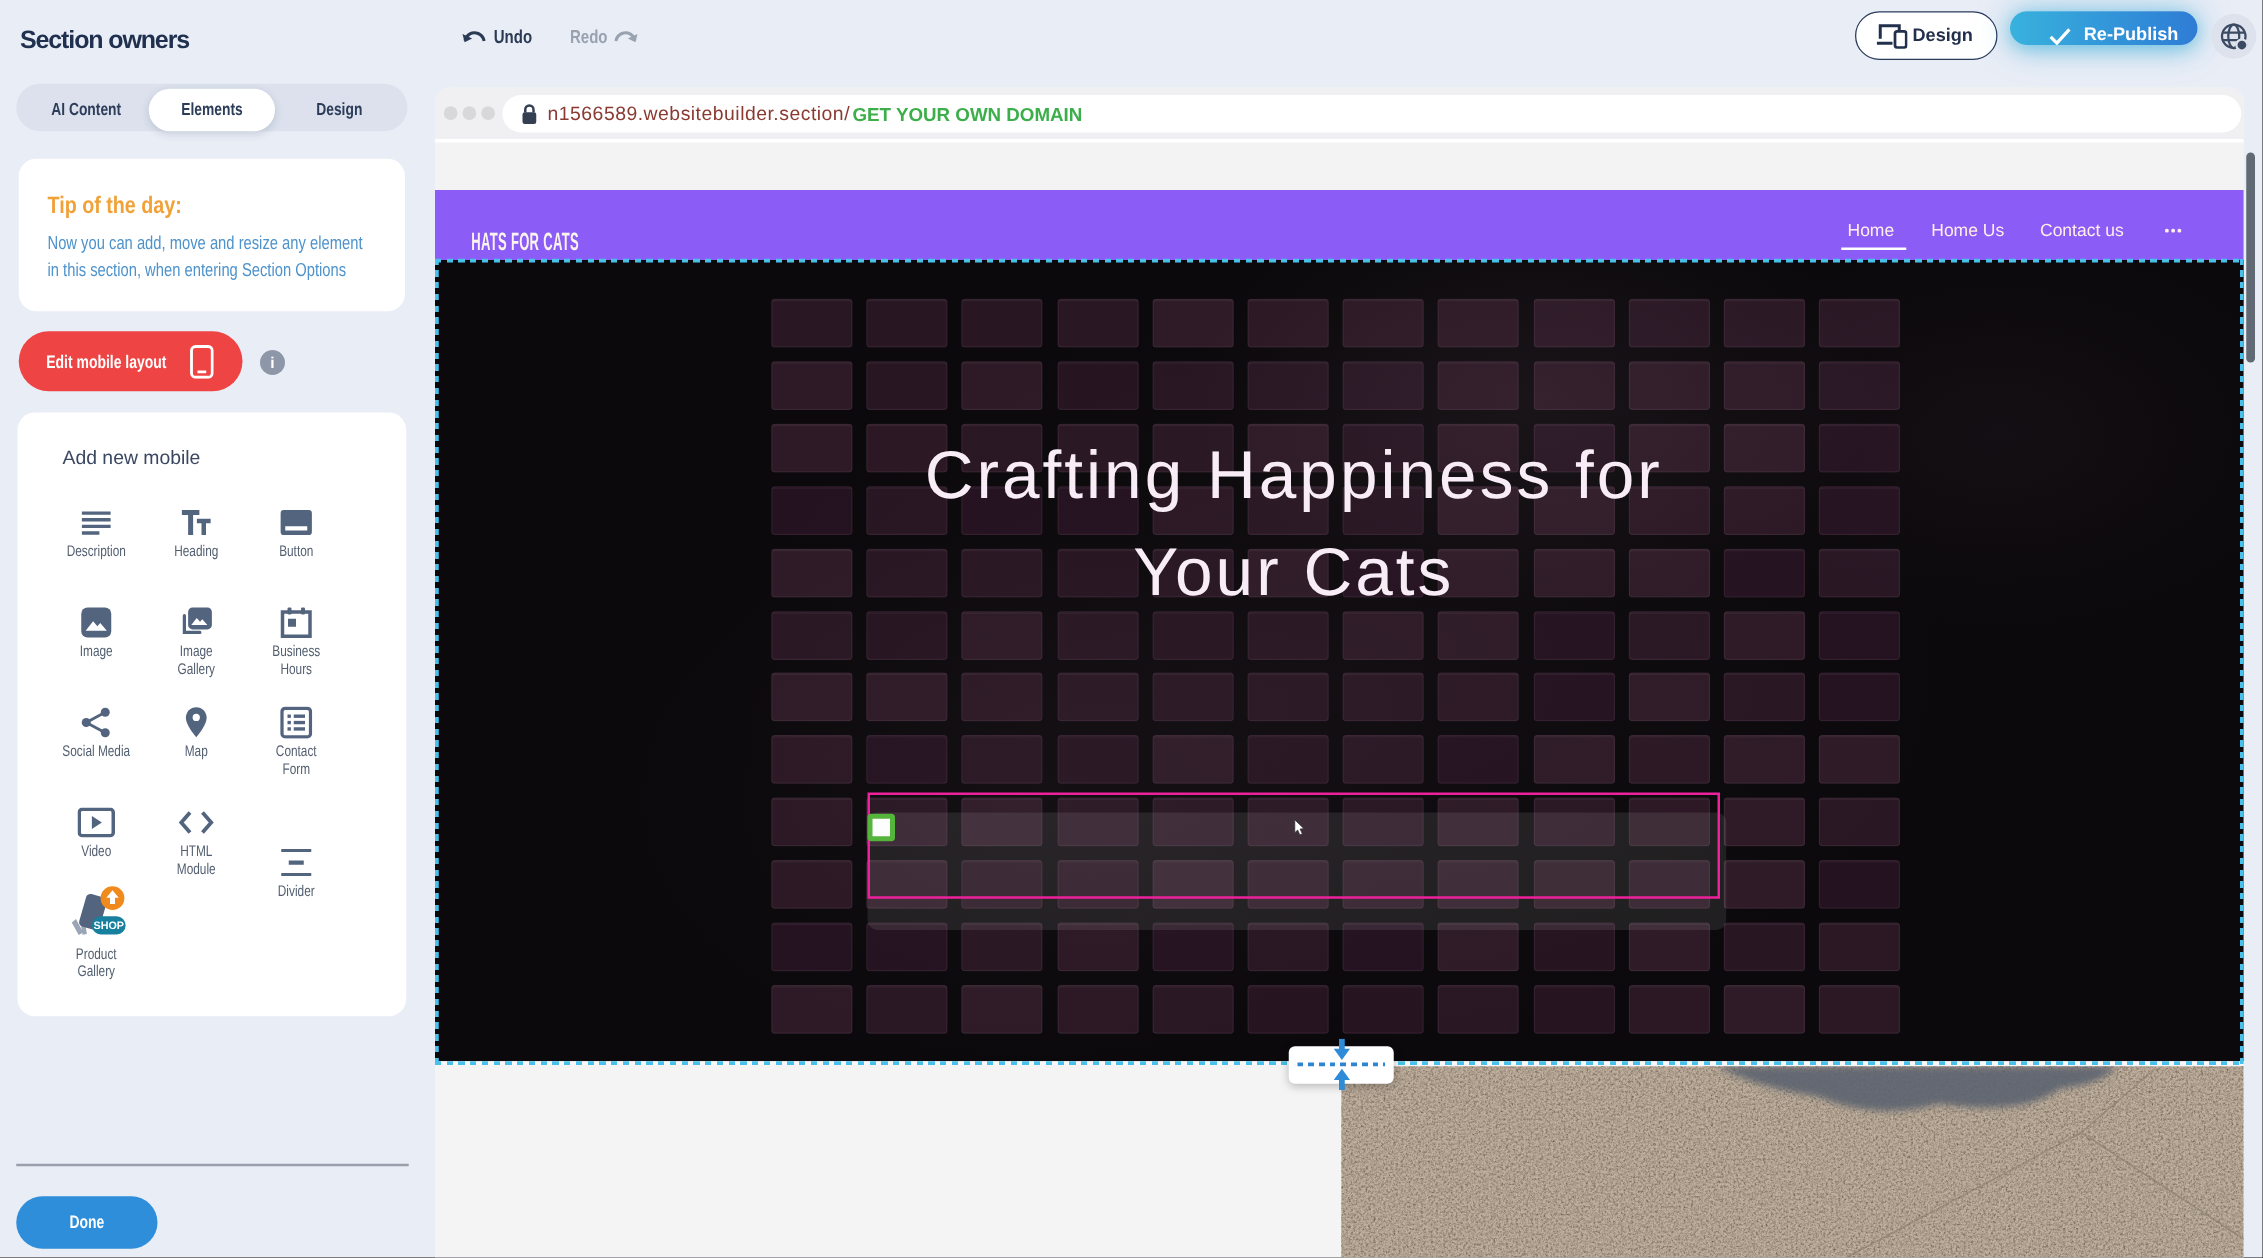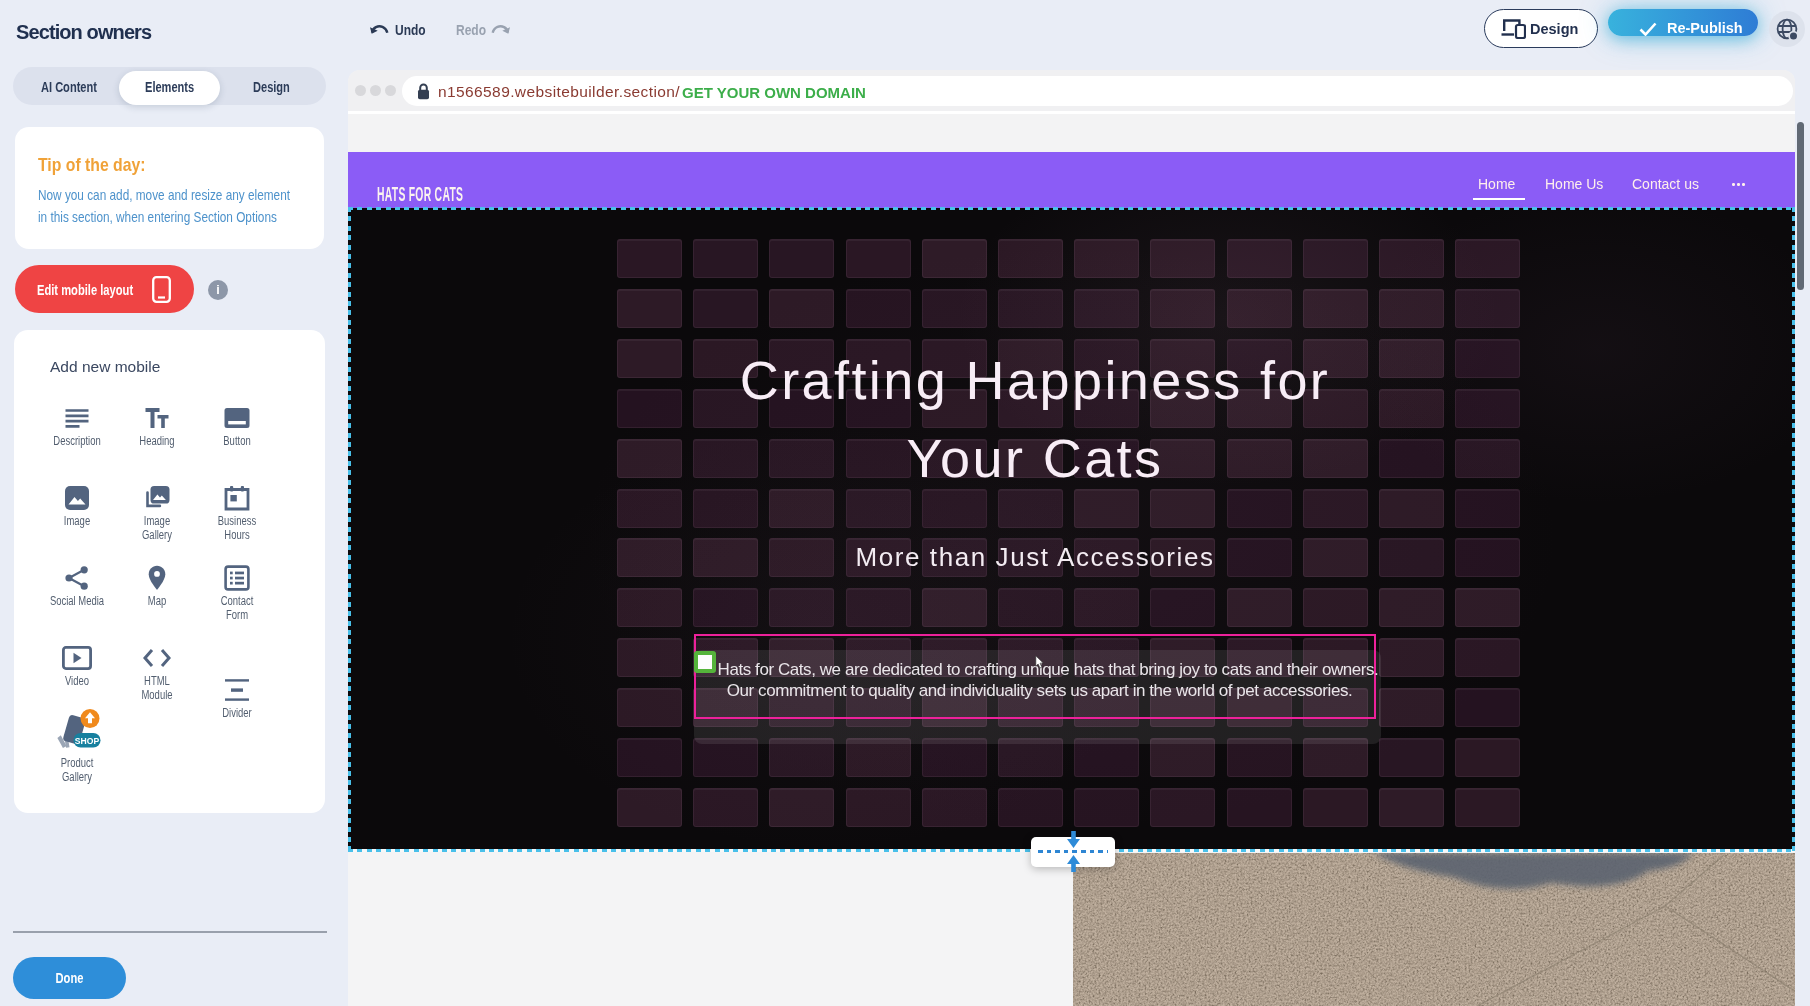--- a/index.html
+++ b/index.html
@@ -462,27 +462,22 @@
 <div class="gc" style="left:573.8px;top:579.9px;background:#2a1724"></div>
 <div class="gc" style="left:650.0px;top:579.9px;background:#261421"></div>
 <div class="gc" style="left:726.2px;top:579.9px;background:#261421"></div>
 <div class="gc" style="left:802.4px;top:579.9px;background:#2a1724"></div>
 <div class="gc" style="left:878.6px;top:579.9px;background:#261421"></div>
 <div class="gc" style="left:954.8px;top:579.9px;background:#2b1824"></div>
 <div class="gc" style="left:1031.0px;top:579.9px;background:#2e1b27"></div>
 <div class="gc" style="left:1107.2px;top:579.9px;background:#2b1824"></div>
     <div class="heroglow"></div>
     <div class="h-title">Crafting Happiness for<br>Your Cats</div>
-    <div class="h-sub">More than Just Accessories</div>
     <div class="sel-overlay"></div>
     <div class="pinkbox">
-      <div class="pinktext">
-          <div>Hats for Cats, we are dedicated to crafting unique hats that bring joy to cats and their owners.</div>
-          <div>Our commitment to quality and individuality sets us apart in the world of pet accessories.</div>
-        </div>
       <div class="greenh"></div>
     </div>
     <svg style="position:absolute;left:687px;top:447px;width:9px;height:14px" viewBox="0 0 11 17">
         <path d="M1 1l9 8.6-3.8.4 2.2 4.7-2.4 1.1-2.2-4.8-2.8 2.7z" fill="#fff" stroke="#333" stroke-width=".8"></path>
       </svg>
   </div>
 
   <div class="bot-white"></div>
   <svg style="position:absolute;left:725px;top:783px;width:722px;height:153px" viewBox="0 0 722 153" preserveAspectRatio="none">
     <defs>

